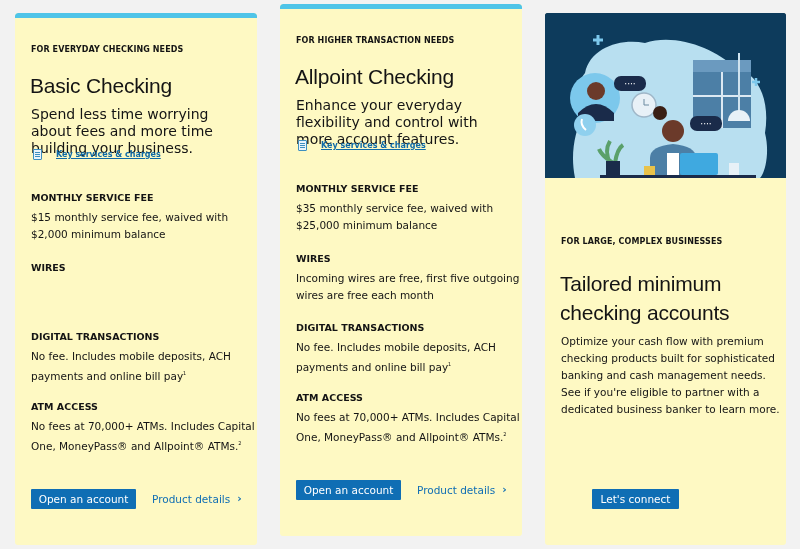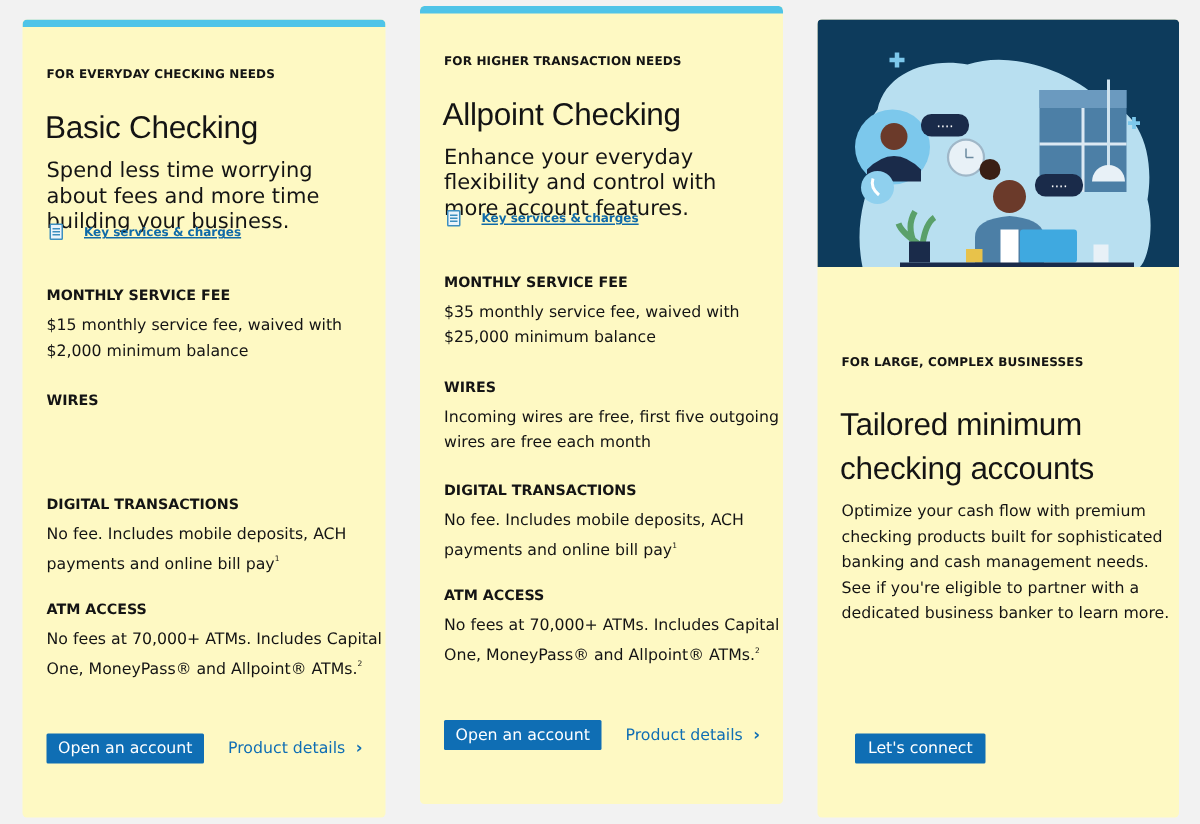--- a/index.html
+++ b/index.html
@@ -132,14 +132,14 @@
 
       <rect x="184" y="150" width="10" height="12" fill="#e8f1f7"></rect>
 
       <rect x="55" y="162" width="156" height="3" fill="#1a2b4a"></rect>
     </svg>
   </div>
   <div class="eyebrow" style="top:224px; left:16px">FOR LARGE, COMPLEX BUSINESSES</div>
   <div class="title" style="top:256px; left:15px">Tailored minimum</div>
   <div class="title" style="top:285px; left:15px">checking accounts</div>
   <div class="desc" style="top:320px; width:225px; font-size:10.5px;">Optimize your cash flow with premium checking products built for sophisticated banking and cash management needs. See if you're eligible to partner with a dedicated business banker to learn more.</div>
-  <div class="btn" style="left:25px; top:476px; width:87px;">Let's connect</div>
+  <div class="btn" style="left:47px; top:476px; width:87px;">Let's connect</div>
 </div>
 
 </body></html>

